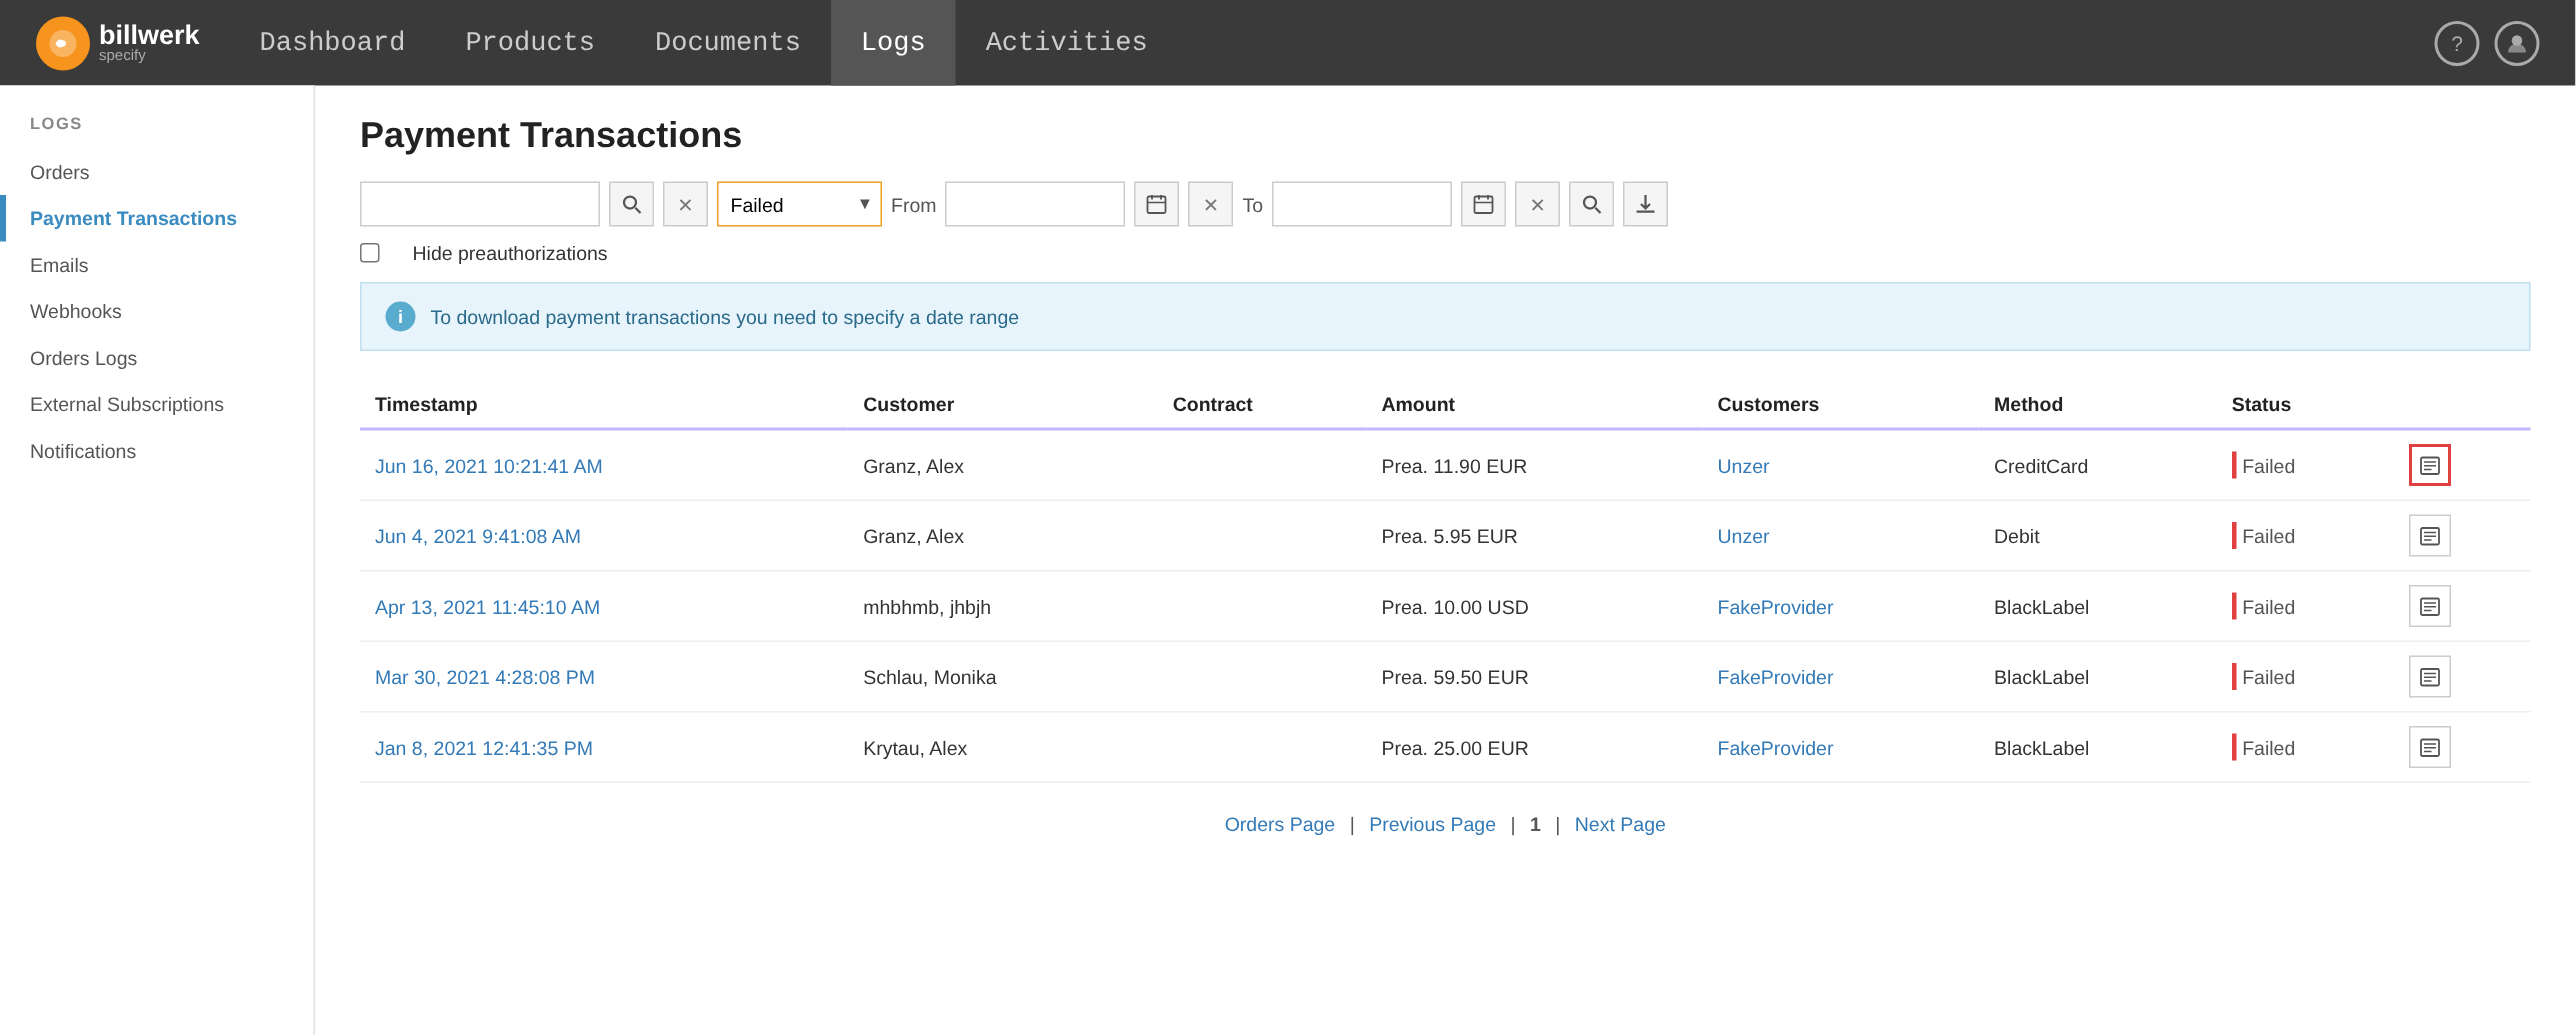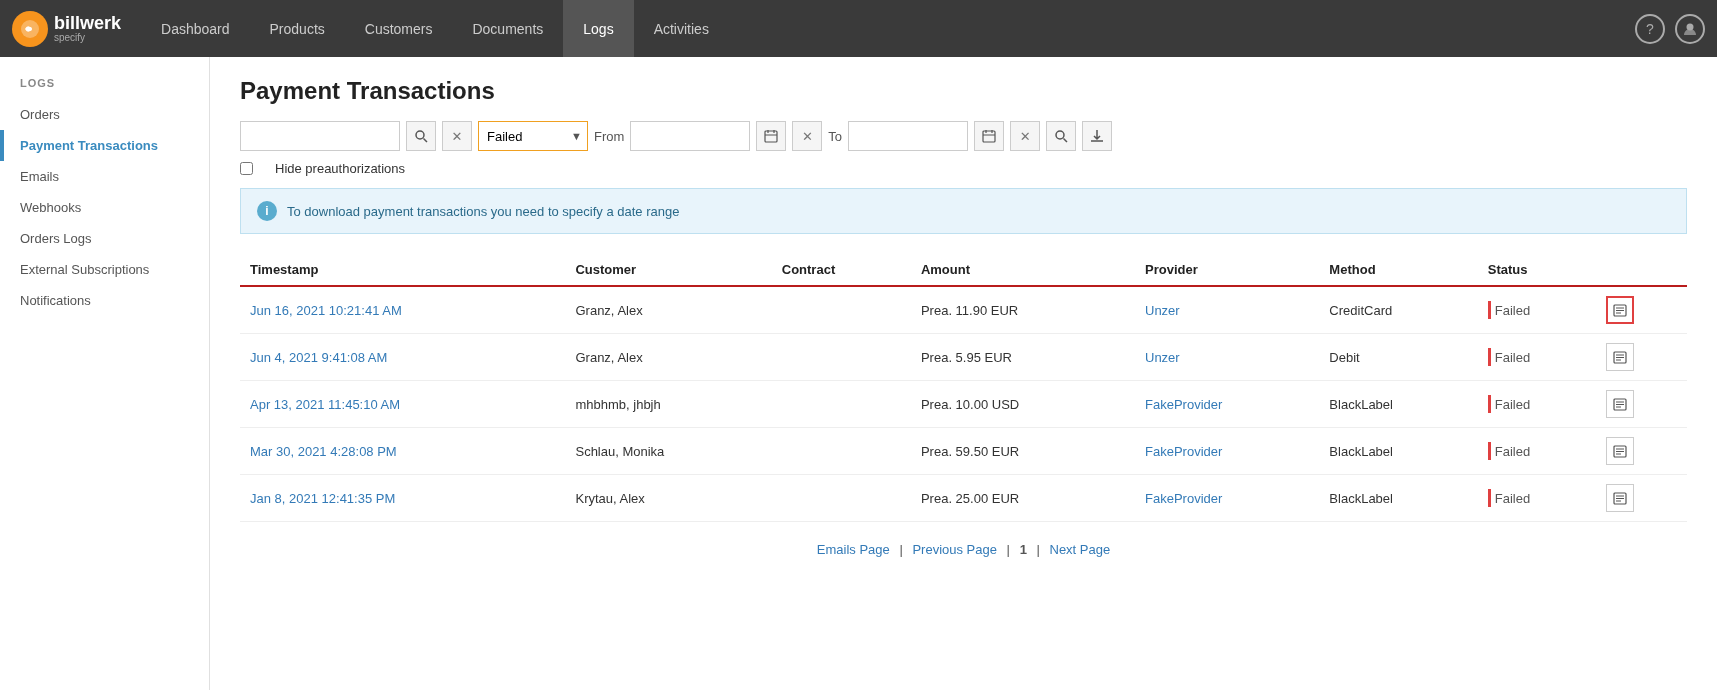--- a/index.html
+++ b/index.html
@@ -4,21 +4,21 @@
   <style>
     * { box-sizing: border-box; margin: 0; padding: 0; }
     body { font-family: Arial, sans-serif; font-size: 13px; background: #fff; color: #333; }
 
     
     .top-nav {
       background: #3a3a3a;
       height: 57px;
       display: flex;
       align-items: center;
-      padding: 0 12px;
+      padding: 0 24px;
     }
     .nav-logo {
       display: flex;
       align-items: center;
       margin-right: 20px;
     }
     .nav-logo-icon {
       width: 36px; height: 36px;
       background: #f7941d;
       border-radius: 50%;
@@ -28,22 +28,23 @@
     .nav-logo-icon svg { width: 22px; height: 22px; }
     .nav-logo-text { color: #fff; font-size: 18px; font-weight: bold; line-height: 1; }
     .nav-logo-sub { color: #aaa; font-size: 10px; }
     .nav-items { display: flex; flex: 1; }
     .nav-item {
       color: #ccc;
       padding: 0 20px;
       height: 57px;
       display: flex; align-items: center;
       cursor: pointer;
-      font-size: 14px;
+      font-size: 18px;
       text-decoration: none;
+      font-family: Liberation Mono, monospace;
     }
     .nav-item.active { background: #555; color: #fff; }
     .nav-right {
       display: flex; align-items: center; gap: 10px;
     }
     .nav-icon-btn {
       width: 30px; height: 30px;
       border-radius: 50%;
       border: 2px solid #aaa;
       display: flex; align-items: center; justify-content: center;
@@ -153,21 +154,21 @@
     .hide-preauth { display: flex; align-items: center; gap: 22px; margin-bottom: 12px; font-size: 13px; }
 
     
     .data-table { width: 100%; border-collapse: collapse; }
     .data-table th {
       text-align: left;
       padding: 8px 10px;
       font-weight: bold;
       font-size: 13px;
       color: #222;
-      border-bottom: 2px solid #b91c1c;
+      border-bottom: 2px solid #c4b5fd;
     }
     .data-table td {
       padding: 9px 10px;
       font-size: 13px;
       border-bottom: 1px solid #eee;
       vertical-align: middle;
     }
     .timestamp-cell { color: #337ab7; }
     .customer-cell { }
     .provider-link { color: #337ab7; text-decoration: none; cursor: pointer; }
@@ -222,21 +223,20 @@
       </svg>
     </div>
     <div>
       <div class="nav-logo-text">billwerk</div>
       <div class="nav-logo-sub">specify</div>
     </div>
   </div>
   <div class="nav-items">
     <a class="nav-item">Dashboard</a>
     <a class="nav-item">Products</a>
-    <a class="nav-item">Customers</a>
     <a class="nav-item">Documents</a>
     <a class="nav-item active">Logs</a>
     <a class="nav-item">Activities</a>
   </div>
   <div class="nav-right">
     <div class="nav-icon-btn">?</div>
     <div class="nav-icon-btn">
       <svg width="16" height="16" viewBox="0 0 16 16" fill="#aaa">
         <circle cx="8" cy="6" r="3.5"></circle>
         <path d="M2 14c0-3.3 2.7-6 6-6s6 2.7 6 6" opacity="0.7"></path>
@@ -328,21 +328,21 @@
       <span>To download payment transactions you need to specify a date range</span>
     </div>
 
     <table class="data-table">
       <thead>
         <tr>
           <th>Timestamp</th>
           <th>Customer</th>
           <th>Contract</th>
           <th>Amount</th>
-          <th>Provider</th>
+          <th>Customers</th>
           <th>Method</th>
           <th>Status</th>
           <th></th>
         </tr>
       </thead>
       <tbody id="table-body">
       <tr>
       <td class="timestamp-cell">Jun 16, 2021 10:21:41 AM</td>
       <td class="customer-cell">Granz, Alex</td>
       <td></td>
@@ -459,21 +459,21 @@
             <line x1="3" y1="7.5" x2="11" y2="7.5" stroke="#555" stroke-width="1"></line>
             <line x1="3" y1="10" x2="8" y2="10" stroke="#555" stroke-width="1"></line>
           </svg>
         </button>
       </td>
     </tr>
         </tbody>
     </table>
 
     <div class="pagination">
-      <a>Emails Page</a>
+      <a>Orders Page</a>
       <span class="sep">|</span>
       <a>Previous Page</a>
       <span class="sep">|</span>
       <span class="current-page">1</span>
       <span class="sep">|</span>
       <a>Next Page</a>
     </div>
 
   </main>
 </div>

